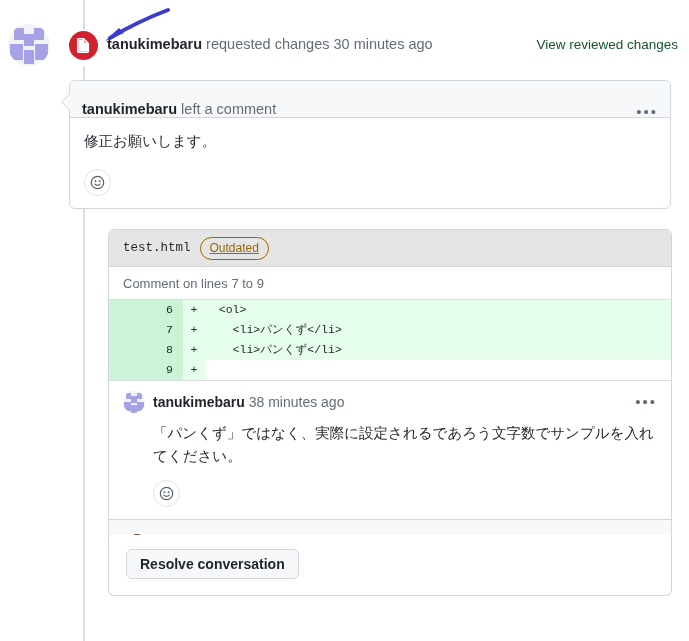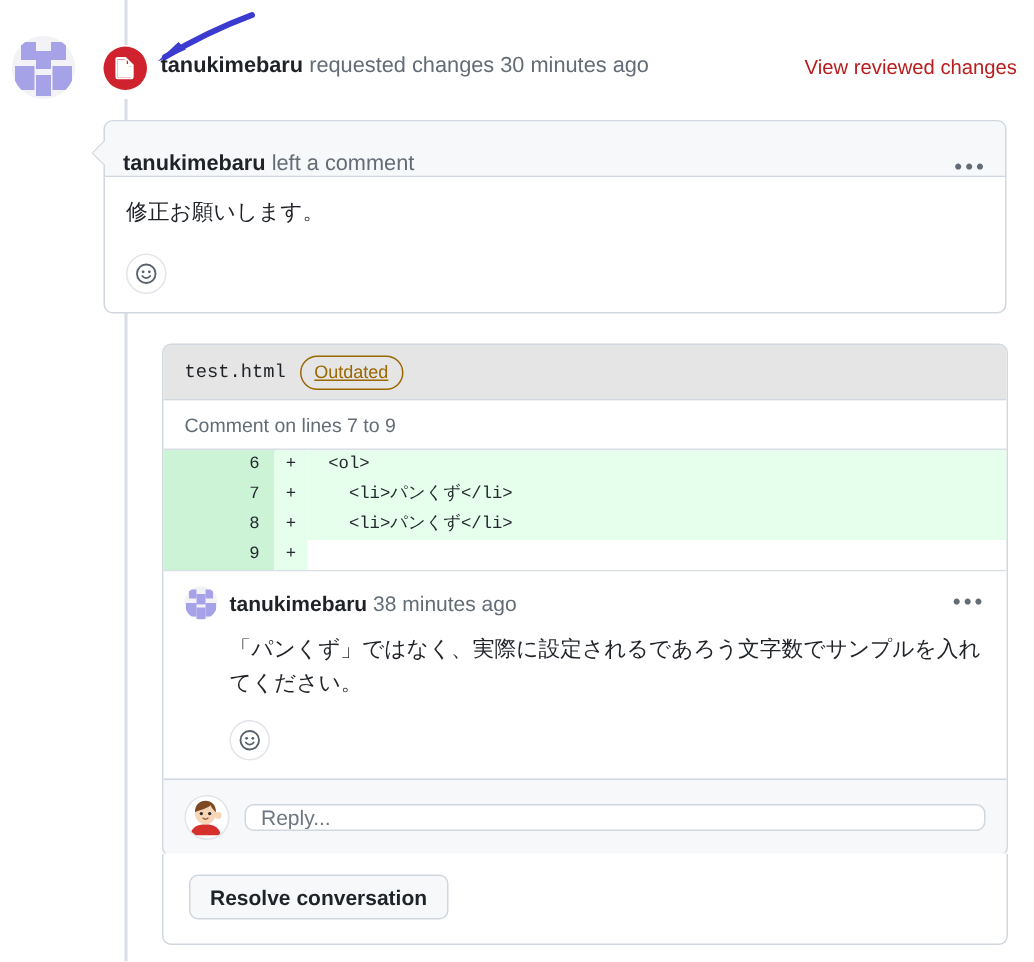--- a/index.html
+++ b/index.html
@@ -42,21 +42,21 @@
   }
 
   .review-text {
     position: absolute; left: 107px; top: 36px;
     font-size: 14.5px; color: #636c76; white-space: nowrap;
   }
   .review-text b { color: #1f2328; font-weight: 600; }
 
   .view-changes {
     position: absolute; right: 11px; top: 37px;
-    font-size: 13.5px; color: #b91c1c; white-space: nowrap;
+    font-size: 13.5px; color: #14532d; white-space: nowrap;
     cursor: pointer;
   }
 
   
   .annot-arrow {
     position: absolute; left: 96px; top: 6px;
     width: 76px; height: 44px; pointer-events: none;
   }
 
   
@@ -193,21 +193,21 @@
     background: #ffffff;
     font-family: "Liberation Sans", sans-serif;
     font-size: 14px; color: #1f2328;
     padding: 0 10px; box-sizing: border-box;
     outline: none;
   }
   .reply-input::placeholder { color: #6e7781; }
 
   
   .resolve-bar {
-    position: absolute; left: 108px; top: 569px;
+    position: absolute; left: 108px; top: 535px;
     width: 564px; height: 61px;
     border: 1px solid #d0d7de; border-top: none;
     border-radius: 0 0 6px 6px;
     background: #ffffff; box-sizing: border-box;
   }
   .resolve-btn {
     position: absolute; left: 17px; top: 14px;
     padding: 6px 13px;
     border: 1px solid #d0d7de; border-radius: 6px;
     background: #f6f8fa; color: #1f2328;

